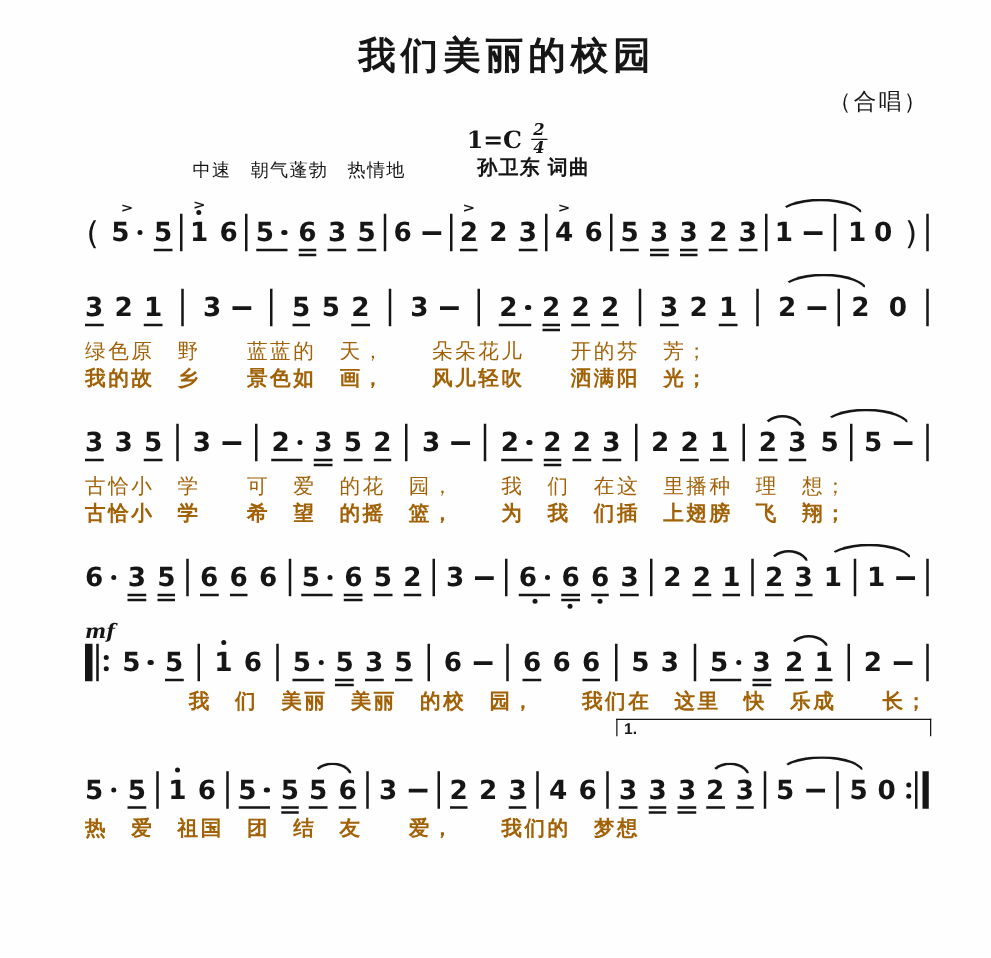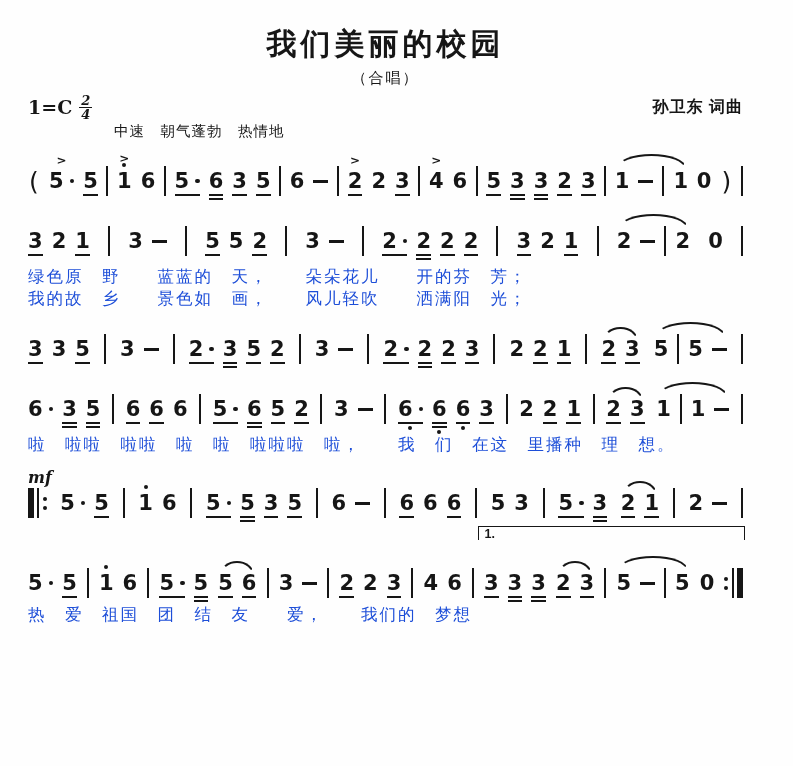--- a/index.html
+++ b/index.html
@@ -1,22 +1,22 @@
 <!DOCTYPE html>
 <html><head>
 <meta charset="utf-8">
 <style>
   html,body{margin:0;padding:0;background:#fff;}
   .page{position:relative;width:793px;height:766px;box-sizing:border-box;
-        padding:24px 50px 8px 28px;background:#fefefe;color:#161616;
+        padding:24px 50px 8px 68px;background:#fefefe;color:#161616;
         font-family:"Liberation Sans",sans-serif;overflow:hidden;}
   
   .title{text-align:center;font:bold 30px "DejaVu Serif",serif;letter-spacing:4px;margin:0;}
-  .subtitle{text-align:center;font-size:15px;margin-top:4px;letter-spacing:2px;}
-  .metarow{display:flex;justify-content:space-between;align-items:center;margin-top:6px;height:26px;}
+  .subtitle{text-align:right;font-size:18px;margin-top:4px;letter-spacing:2px;}
+  .metarow{display:flex;justify-content:space-between;align-items:center;margin-top:6px;height:26px;flex-direction:column;}
   .keysig{font:bold 19px "DejaVu Serif",serif;display:inline-flex;align-items:center;gap:7px;}
   .ts{display:inline-flex;flex-direction:column;align-items:center;font:bold 13px "DejaVu Serif",serif;line-height:11px;}
   .ts .num{border-bottom:1.5px solid #161616;padding:0 2px 1px;}
   .ts .den{padding-top:1px;}
   .credit{font:bold 16px "Liberation Sans",sans-serif;letter-spacing:1px;margin-left:43px;}
   .tempo{font-size:14.5px;font-weight:normal;margin:2px 0 0 86px;letter-spacing:1px;}
   
   .system{position:relative;margin-top:8px;}
   .noterow{display:flex;justify-content:space-between;align-items:center;
            height:40px;padding-top:12px;}
@@ -37,22 +37,22 @@
             font:bold 12px "DejaVu Sans",sans-serif;}
   .tok .dotAfter{display:inline-block;width:4.5px;height:4.5px;border-radius:50%;
                  background:#161616;margin-left:6px;}
   .dashbar{display:inline-block;width:15px;height:3px;background:#161616;}
   .bar{display:inline-block;width:2px;height:30px;background:#161616;}
   .bar.thick{width:5.5px;}
   .rpt{display:inline-flex;align-items:center;gap:3.5px;}
   .rpt .dots{display:inline-flex;flex-direction:column;gap:5px;}
   .rpt .dots i{width:4px;height:4px;border-radius:50%;background:#161616;}
   .lyric{font-size:16.5px;line-height:22px;letter-spacing:2px;margin-top:4px;
-         white-space:nowrap;color:#1d4ed8;}
-  .lyric.second{margin-top:0;}
+         white-space:nowrap;color:#a16207;}
+  .lyric.second{margin-top:0;font-weight:bold;}
   .mf{position:absolute;top:-3px;left:0;font:bold italic 16px "DejaVu Serif",serif;}
   .volta{position:relative;height:17px;margin-top:3px;}
   .vline{position:absolute;top:0;height:13px;border-top:1.6px solid #161616;
          border-left:1.6px solid #161616;border-right:1.6px solid #161616;}
   .vlabel{position:absolute;left:5px;top:0px;font:bold 12.5px "Liberation Sans",sans-serif;
           background:#fefefe;padding-right:4px;}
 </style>
 </head>
 <body>
 
@@ -283,20 +283,22 @@
             <span class="bar"></span>
             <span class="tok">5</span>
             <span class="tok">
               <span class="dashbar"></span>
             </span>
           </span>
           <span class="seg">
             <span class="bar"></span>
           </span>
         </div>
+        <div class="lyric">古恰小　学　　可　爱　的花　园，　　我　们　在这　里播种　理　想；</div>
+        <div class="lyric second">古恰小　学　　希　望　的摇　篮，　　为　我　们插　上翅膀　飞　翔；</div>
       </div>
       <div class="system">
         <div class="noterow">
           <span class="seg">
             <span class="tok">6<i class="dotAfter"></i></span>
             <span class="tok">3<i class="ul"></i><i class="ul l2"></i></span>
             <span class="tok">5<i class="ul"></i><i class="ul l2"></i></span>
           </span>
           <span class="seg">
             <span class="bar"></span>
@@ -353,21 +355,20 @@
             <span class="bar"></span>
             <span class="tok">1</span>
             <span class="tok">
               <span class="dashbar"></span>
             </span>
           </span>
           <span class="seg">
             <span class="bar"></span>
           </span>
         </div>
-        <div class="lyric">啦　啦啦　啦啦　啦　啦　啦啦啦　啦，　　我　们　在这　里播种　理　想。</div>
       </div>
       <div class="system" style="margin-top: 16px; text-align: right;">
         <div class="mf">mf</div>
         <div class="noterow">
           <span class="seg">
             <span class="rpt">
               <span class="bar thick"></span>
               <span class="bar"></span>
               <span class="dots">
                 <i></i>
@@ -436,20 +437,21 @@
           <span class="seg">
             <span class="tok">2</span>
             <span class="tok">
               <span class="dashbar"></span>
             </span>
           </span>
           <span class="seg">
             <span class="bar"></span>
           </span>
         </div>
+        <div class="lyric second">我　们　美丽　美丽　的校　园，　　我们在　这里　快　乐成　　长；</div>
         <div class="volta">
           <span class="vline" style="left: 63%; width: 37%;">
             <span class="vlabel">1.</span>
           </span>
         </div>
       </div>
       <div class="system">
         <div class="noterow">
           <span class="seg">
             <span class="tok">5<i class="dotAfter"></i></span>

